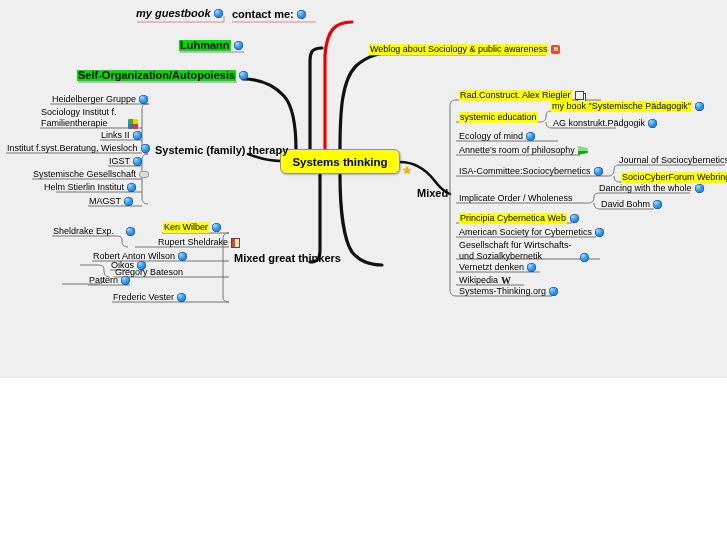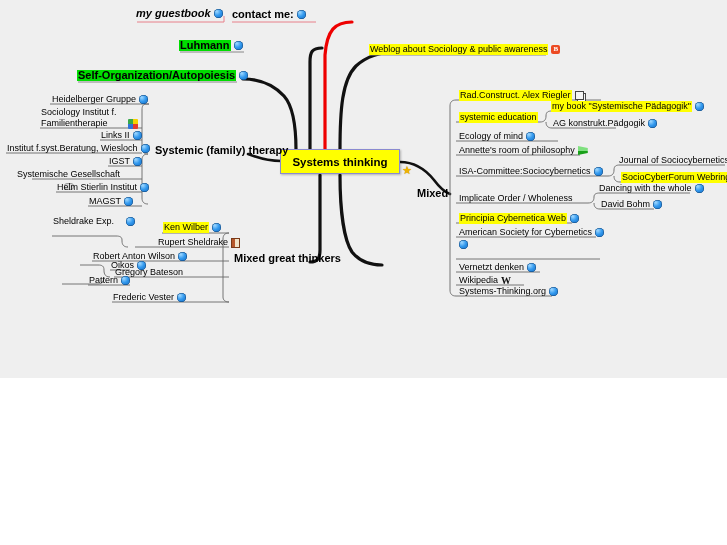--- a/index.html
+++ b/index.html
@@ -46,21 +46,21 @@
   .italic .lbl { font-style: italic; font-weight: bold; font-size: 11px; }
   .big   .lbl { font-size: 11px; font-weight: bold; }
 
   
   #root-node {
     position: absolute;
     left: 280px; top: 149px;
     width: 120px; height: 25px;
     background: #ffff00;
     border: 1.5px solid #8a8ad0;
-    border-radius: 0;
+    border-radius: 6px;
     display: flex; align-items: center; justify-content: center;
     font-size: 11.5px; font-weight: bold; color: #000;
     box-shadow: 1px 1px 2px rgba(0,0,0,0.25);
   }
 
   
   .ic { display: inline-block; vertical-align: middle; flex: 0 0 auto; }
   .ic-globe {
     width: 9px; height: 9px; border-radius: 50%;
     background: radial-gradient(circle at 32% 28%, #9fd8ff 0%, #3399ee 45%, #1166bb 100%);
@@ -230,26 +230,26 @@
     <div class="node" style="left:7px; top:143px;">
       <span class="lbl">Institut f.syst.Beratung, Wiesloch</span>
       <span class="ic ic-globe"></span>
     </div>
 
     <div class="node" style="left:109px; top:156px;">
       <span class="lbl">IGST</span>
       <span class="ic ic-globe"></span>
     </div>
 
-    <div class="node" style="left:17px; top:169px;flex-direction:column;">
+    <div class="node" style="left:33px; top:169px;">
       <span class="lbl">Systemische Gesellschaft</span>
       <span class="ic ic-grey"></span>
     </div>
 
-    <div class="node" style="left:57px; top:182px;">
+    <div class="node" style="left:44px; top:182px;">
       <span class="lbl">Helm Stierlin  Institut</span>
       <span class="ic ic-globe"></span>
     </div>
 
     <div class="node" style="left:89px; top:196px;">
       <span class="lbl">MAGST</span>
       <span class="ic ic-globe"></span>
     </div>
 
     <div class="node big" style="left:234px; top:253px;">
@@ -259,21 +259,21 @@
     <div class="node hl-yellow" style="left:163px; top:222px;">
       <span class="lbl">Ken Wilber</span>
       <span class="ic ic-globe"></span>
     </div>
 
     <div class="node" style="left:136px; top:237px;padding-left:22px;">
       <span class="lbl">Rupert Sheldrake</span>
       <span class="ic ic-book"></span>
     </div>
 
-    <div class="node" style="left:53px; top:216px;gap:12px;">
+    <div class="node" style="left:53px; top:226px;gap:12px;">
       <span class="lbl">Sheldrake Exp.</span>
       <span class="ic ic-globe"></span>
     </div>
 
     <div class="node" style="left:93px; top:251px;">
       <span class="lbl">Robert Anton Wilson</span>
       <span class="ic ic-globe"></span>
     </div>
 
     <div class="node" style="left:115px; top:267px;">
@@ -361,20 +361,21 @@
       <span class="lbl">Principia Cybernetica Web</span>
       <span class="ic ic-globe"></span>
     </div>
 
     <div class="node" style="left:459px; top:227px;">
       <span class="lbl">American Society for Cybernetics</span>
       <span class="ic ic-globe"></span>
     </div>
 
     <div class="node" style="left:459px; top:240px; width:145px; align-items:flex-end;">
+      <span class="lbl" style="white-space:normal; display:inline-block; width:118px;">Gesellschaft für Wirtschafts- und Sozialkybernetik</span>
       <span class="ic ic-globe"></span>
     </div>
 
     <div class="node" style="left:459px; top:262px;">
       <span class="lbl">Vernetzt denken</span>
       <span class="ic ic-globe"></span>
     </div>
 
     <div class="node" style="left:459px; top:275px;">
       <span class="lbl">Wikipedia</span>

